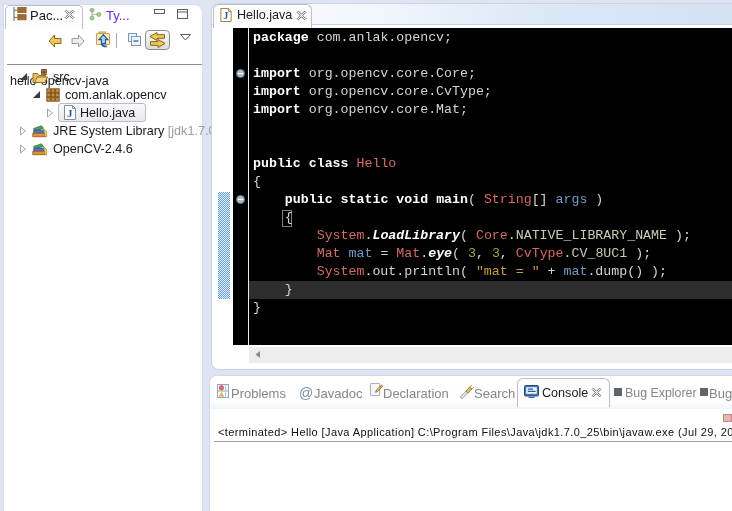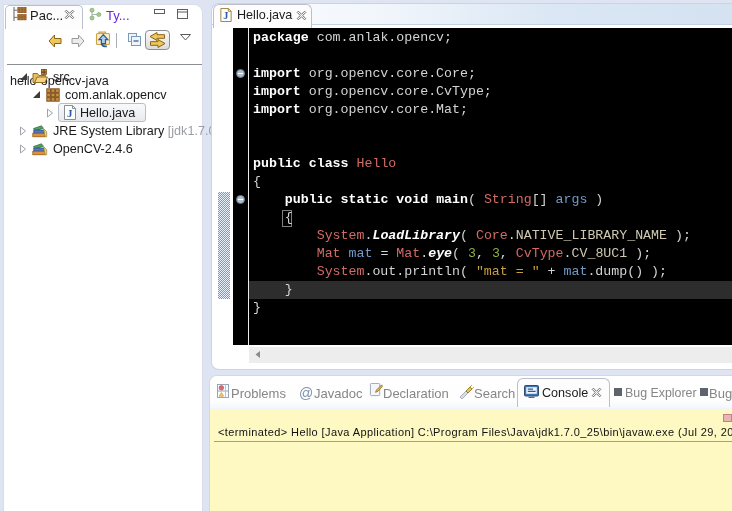--- a/index.html
+++ b/index.html
@@ -39,21 +39,21 @@
 .red { color:#d26b66;text-align:right; }
 .blu { color:#719ac8; }
 .grn { color:#8fae47; }
 .str { color:#c99e42; }
 .con { color:#cfc8b2; }
 .itl { font-style:italic; color:#e6e6e6; }
 #curline { left:16px; top:253px; width:483px; height:18px; background:#2d2d2d; }
 #hsb { left:37px; top:343px; width:483px; height:16px; background:#ededed; }
 
 
-#bpanel { left:210px; top:376px; width:522px; height:135px; background:#fef9c3; border-top-left-radius:7px; box-shadow:0 0 0 1px #d2d9e6; }
+#bpanel { left:210px; top:376px; width:522px; height:135px; background:#ffffff; border-top-left-radius:7px; box-shadow:0 0 0 1px #d2d9e6; }
 #btabrow { left:0; top:0; width:522px; height:33px; border-top-left-radius:7px;
   background:linear-gradient(#ffffff, #fefefe 75%, #f4f7fc 96%, #edf2f9); }
 .btab { font-size:13px; color:#868686; white-space:nowrap; }
 #ctab { background:#fdfdfd; border:1px solid #b9bfcc; border-bottom:none; border-top-left-radius:6px; border-top-right-radius:6px; }
 .mono { font-family:"Liberation Mono",monospace; }
 </style>
 </head>
 <body>
 
 <div id="lpanel" class="abs"></div>

